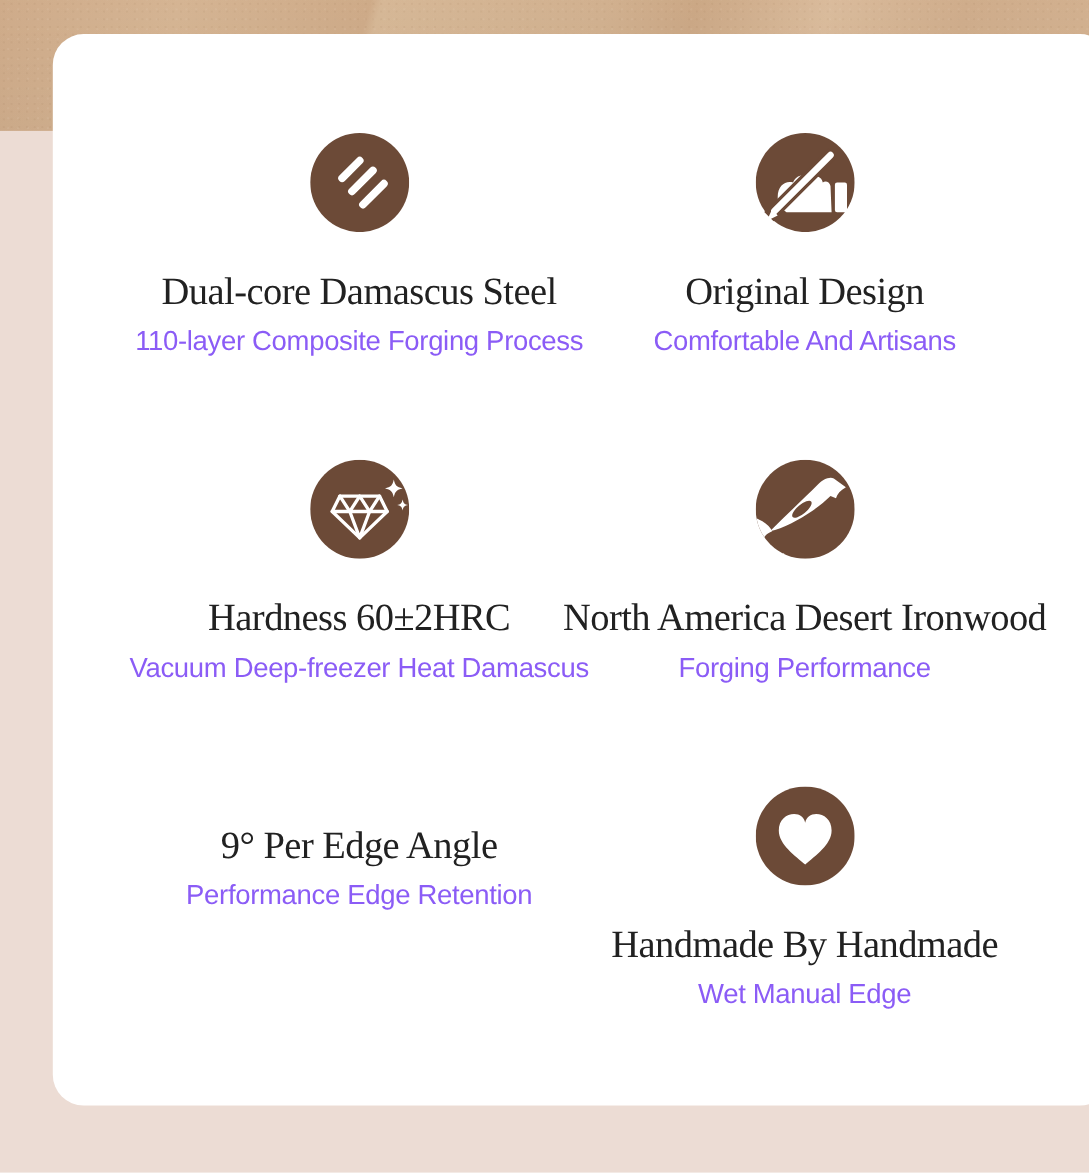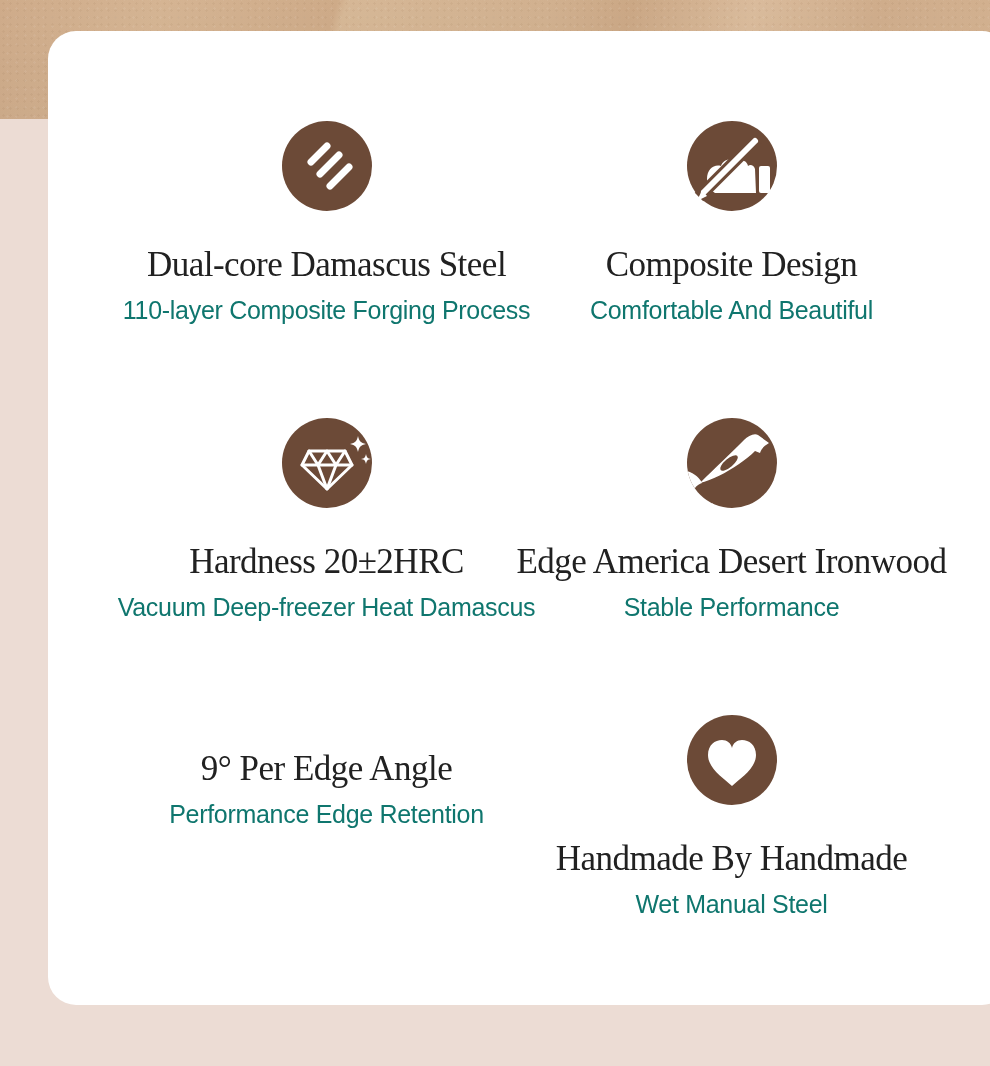--- a/index.html
+++ b/index.html
@@ -38,21 +38,21 @@
   }
   .icon-wrap{width:90px;height:90px;flex:0 0 90px;}
   .feature-title{
     margin-top:32px;
     font-family:"Liberation Serif","DejaVu Serif",serif;
     font-size:35px;line-height:44px;color:#212121;
     white-space:nowrap;letter-spacing:-0.5px;
   }
   .feature-subtitle{
     margin-top:7px;
-    font-size:25px;line-height:32px;color:#0f766e;
+    font-size:25px;line-height:32px;color:#8b5cf6;
     white-space:nowrap;letter-spacing:-0.3px;
   }
   svg{display:block;}
   .icon-15-label{
     font-family:"Liberation Sans","DejaVu Sans",sans-serif;
     font-size:19px;fill:#ffffff;
   }
 </style>
 </head>
 <body>
@@ -83,41 +83,41 @@
           <circle cx="45" cy="45" r="45" fill="#6c4a37"></circle>
           <path fill="#ffffff" d="M20,58 C20,48 27,43 34,45 C36,38 45,36 49,42
             C53,37 60,39 61,45 C63,43 67,44 68,48 L69,72 L28,72
             C21,67 20,62 20,58 Z"></path>
           <rect x="72" y="45" width="11" height="27" rx="2" fill="#ffffff"></rect>
           <line x1="12" y1="76" x2="70" y2="18" stroke="#6c4a37" stroke-width="12"></line>
           <line x1="17" y1="71" x2="68" y2="20" stroke="#ffffff" stroke-width="6" stroke-linecap="round"></line>
           <path fill="#ffffff" d="M10,80 L20,75 L15,69 Z"></path>
         </svg>
       </div>
-      <div class="feature-title">Composite Design</div>
-      <div class="feature-subtitle">Comfortable And Beautiful</div>
+      <div class="feature-title">Original Design</div>
+      <div class="feature-subtitle">Comfortable And Artisans</div>
     </div>
 
     <div class="feature">
       <div class="icon-wrap">
         <svg width="90" height="90" viewBox="0 0 90 90">
           <circle cx="45" cy="45" r="45" fill="#6c4a37"></circle>
           <g stroke="#ffffff" stroke-width="3" fill="none" stroke-linejoin="round" stroke-linecap="round">
             <path d="M27,33 L63,33 L70,47 L45,71 L20,47 Z"></path>
             <path d="M20,47 L70,47"></path>
             <path d="M27,33 L36,47 L45,71 M63,33 L54,47 L45,71"></path>
             <path d="M36,47 L45,33 L54,47"></path>
           </g>
           <path fill="#ffffff" d="M76,18 C77.2,23.4 78.6,24.8 84,26 C78.6,27.2 77.2,28.6 76,34
             C74.8,28.6 73.4,27.2 68,26 C73.4,24.8 74.8,23.4 76,18 Z"></path>
           <path fill="#ffffff" d="M84,36 C84.8,39.6 85.7,40.5 89,41 C85.7,41.5 84.8,42.4 84,46
             C83.2,42.4 82.3,41.5 79,41 C82.3,40.5 83.2,39.6 84,36 Z"></path>
         </svg>
       </div>
-      <div class="feature-title">Hardness 20±2HRC</div>
+      <div class="feature-title">Hardness 60±2HRC</div>
       <div class="feature-subtitle">Vacuum Deep-freezer Heat Damascus</div>
     </div>
 
     <div class="feature">
       <div class="icon-wrap">
         <svg width="90" height="90" viewBox="0 0 90 90">
           <defs>
             <clipPath id="ironwood-clip">
                 <circle cx="45" cy="45" r="45"></circle>
               </clipPath>
@@ -126,36 +126,36 @@
           <g clip-path="url(#ironwood-clip)">
             <path fill="#ffffff" d="M13,65 C28,50 45,34 57,22 C61,18 67,15 71,17
               L82,25 C77,28 74,31 73,35 L68,33 C64,37 58,42 52,46
               C39,55 25,62 13,65 Z"></path>
             <ellipse cx="42" cy="45" rx="11" ry="4.2" fill="#6c4a37" transform="rotate(-40 42 45)"></ellipse>
             <path fill="#ffffff" d="M-4,52 C6,54 13,60 15,65 C7,68 5,74 9,79
               C13,84 19,86 26,85 C24,91 17,94 9,94 L-4,94 Z"></path>
           </g>
         </svg>
       </div>
-      <div class="feature-title">Edge America Desert Ironwood</div>
-      <div class="feature-subtitle">Stable Performance</div>
+      <div class="feature-title">North America Desert Ironwood</div>
+      <div class="feature-subtitle">Forging Performance</div>
     </div>
 
     <div class="feature">
       <div class="feature-title">9° Per Edge Angle</div>
       <div class="feature-subtitle">Performance Edge Retention</div>
     </div>
 
     <div class="feature">
       <div class="icon-wrap">
         <svg width="90" height="90" viewBox="0 0 90 90">
           <circle cx="45" cy="45" r="45" fill="#6c4a37"></circle>
           <path fill="#ffffff" d="M45,71 C36,63 21,53 21,40 C21,30 28,25 35,25
             C40,25 44,28 45,33 C46,28 50,25 55,25 C62,25 69,30 69,40
             C69,53 54,63 45,71 Z"></path>
         </svg>
       </div>
       <div class="feature-title">Handmade By Handmade</div>
-      <div class="feature-subtitle">Wet Manual Steel</div>
+      <div class="feature-subtitle">Wet Manual Edge</div>
     </div>
 
   </div>
 </div>
 
 </body></html>

